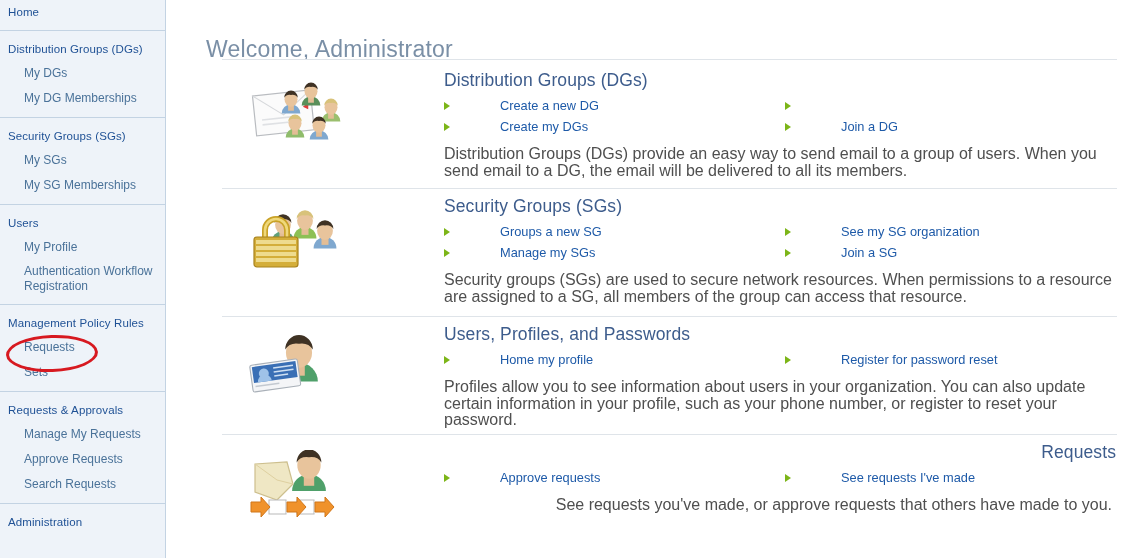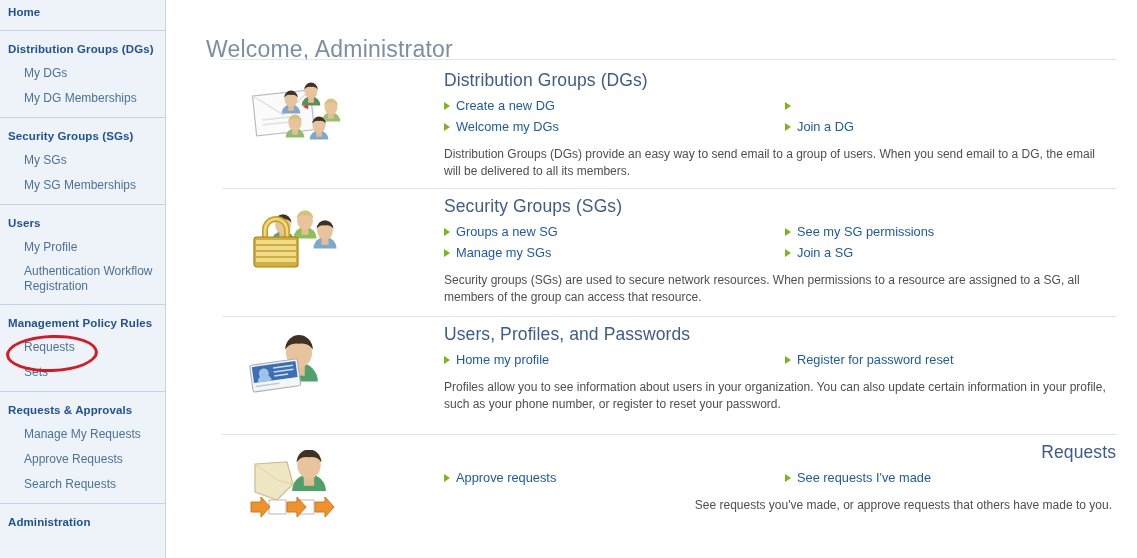--- a/index.html
+++ b/index.html
@@ -26,21 +26,21 @@
     overflow: hidden;
   }
   .nav-group { padding: 0; }
   .nav-sep {
     height: 1px;
     background: #c3d3e3;
     margin: 6px 0 6px 0;
   }
   .nav-head {
     color: #1f5195;
-    font-weight: bold;
+    font-weight: normal;
     font-size: 11.5px;
     padding: 5px 8px 5px 8px;
     line-height: 14px;
     letter-spacing: .1px;
   }
   .nav-item {
     color: #4a7299;
     font-size: 12px;
     padding: 5px 8px 5px 24px;
     line-height: 15px;
@@ -117,39 +117,40 @@
   }
   .link-col { position: absolute; top: 0; }
   .link-col.left  { left: 0px; }
   .link-col.right { left: 341px; }
   .link-row {
     display: flex;
     align-items: center;
     height: 20px;
     margin-bottom: 1px;
     cursor: pointer;
+    gap: 44px;
   }
   .bullet {
     display: inline-block;
     width: 0; height: 0;
     border-top: 4.5px solid transparent;
     border-bottom: 4.5px solid transparent;
     border-left: 6px solid #7cb518;
     margin-right: 6px;
     flex: 0 0 auto;
   }
   .link-row a {
     color: #1e5aa8;
     font-size: 12.8px;
     text-decoration: none;
     line-height: 18px;
   }
   .sec-desc {
     color: #4f4f4f;
-    font-size: 12px;
+    font-size: 16px;
     line-height: 16.5px;
     width: 668px;
   }
 
   
   .icon-svg { display:block; width:105px; height:75px; }
 </style>
 </head>
 <body>
 
@@ -248,21 +249,21 @@
           <div class="sec-body">
             <div class="sec-title">Distribution Groups (DGs)</div>
             <div class="link-grid" style="height:50px;">
               <div class="link-col left">
                 <div class="link-row">
                   <span class="bullet"></span>
                   <a href="#">Create a new DG</a>
                 </div>
                 <div class="link-row">
                   <span class="bullet"></span>
-                  <a href="#">Welcome my DGs</a>
+                  <a href="#">Create my DGs</a>
                 </div>
               </div>
               <div class="link-col right">
                 <div class="link-row">
                   <span class="bullet"></span>
                 </div>
                 <div class="link-row">
                   <span class="bullet"></span>
                   <a href="#">Join a DG</a>
                 </div>
@@ -313,21 +314,21 @@
                   <a href="#">Groups a new SG</a>
                 </div>
                 <div class="link-row">
                   <span class="bullet"></span>
                   <a href="#">Manage my SGs</a>
                 </div>
               </div>
               <div class="link-col right">
                 <div class="link-row">
                   <span class="bullet"></span>
-                  <a href="#">See my SG permissions</a>
+                  <a href="#">See my SG organization</a>
                 </div>
                 <div class="link-row">
                   <span class="bullet"></span>
                   <a href="#">Join a SG</a>
                 </div>
               </div>
             </div>
             <div class="sec-desc">Security groups (SGs) are used to secure network resources. When permissions to a resource are assigned to a SG, all members of the group can access that resource.</div>
           </div>
         </div>

